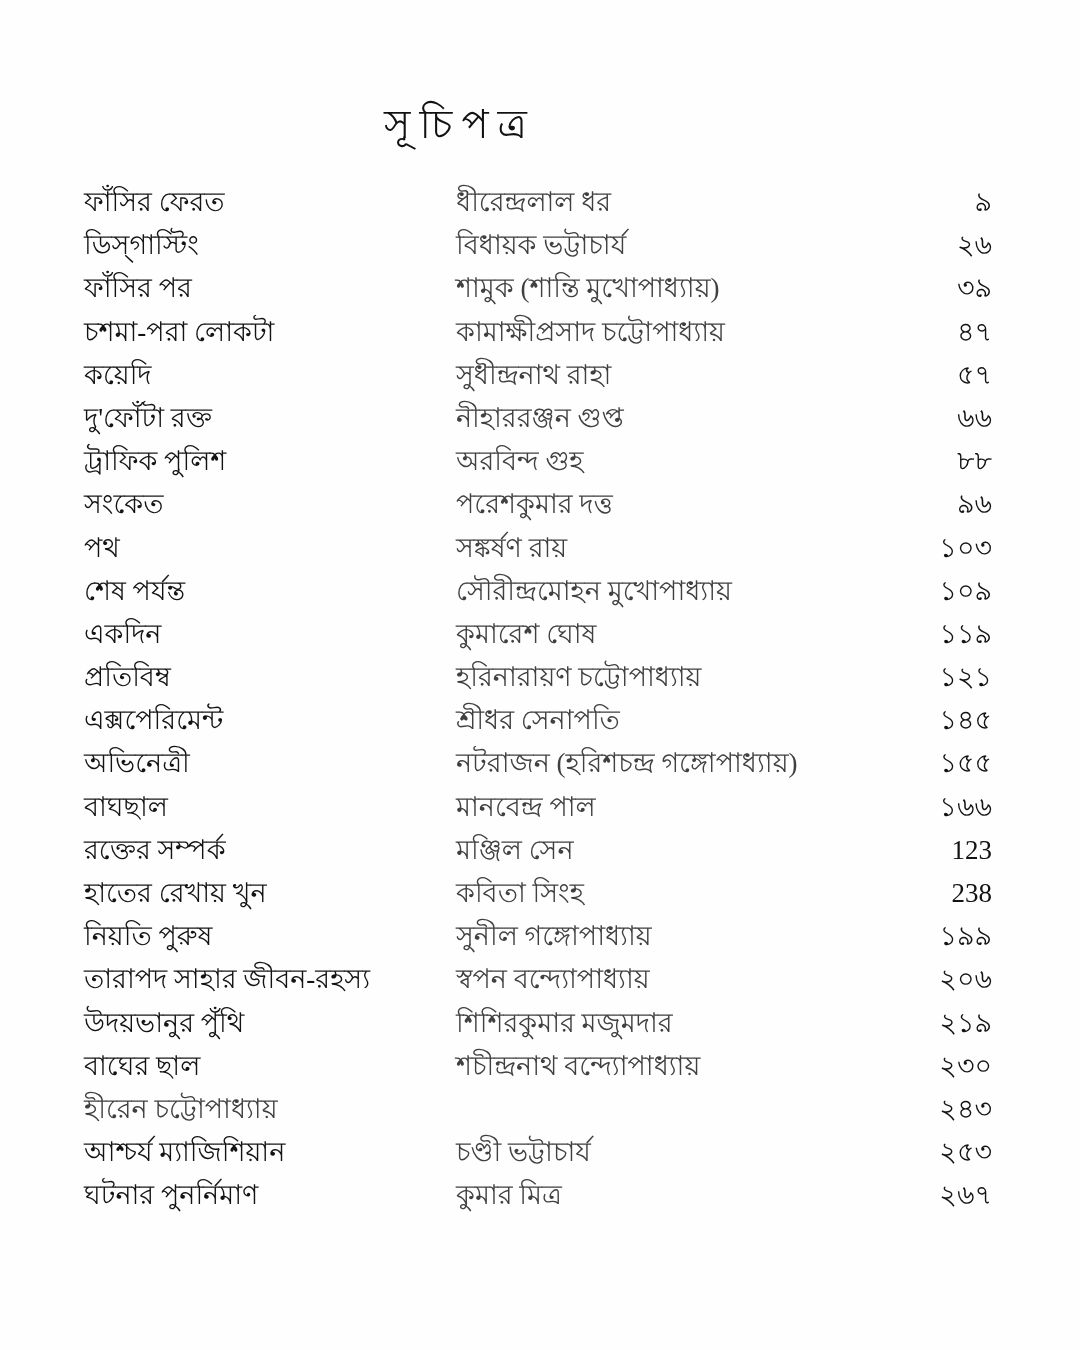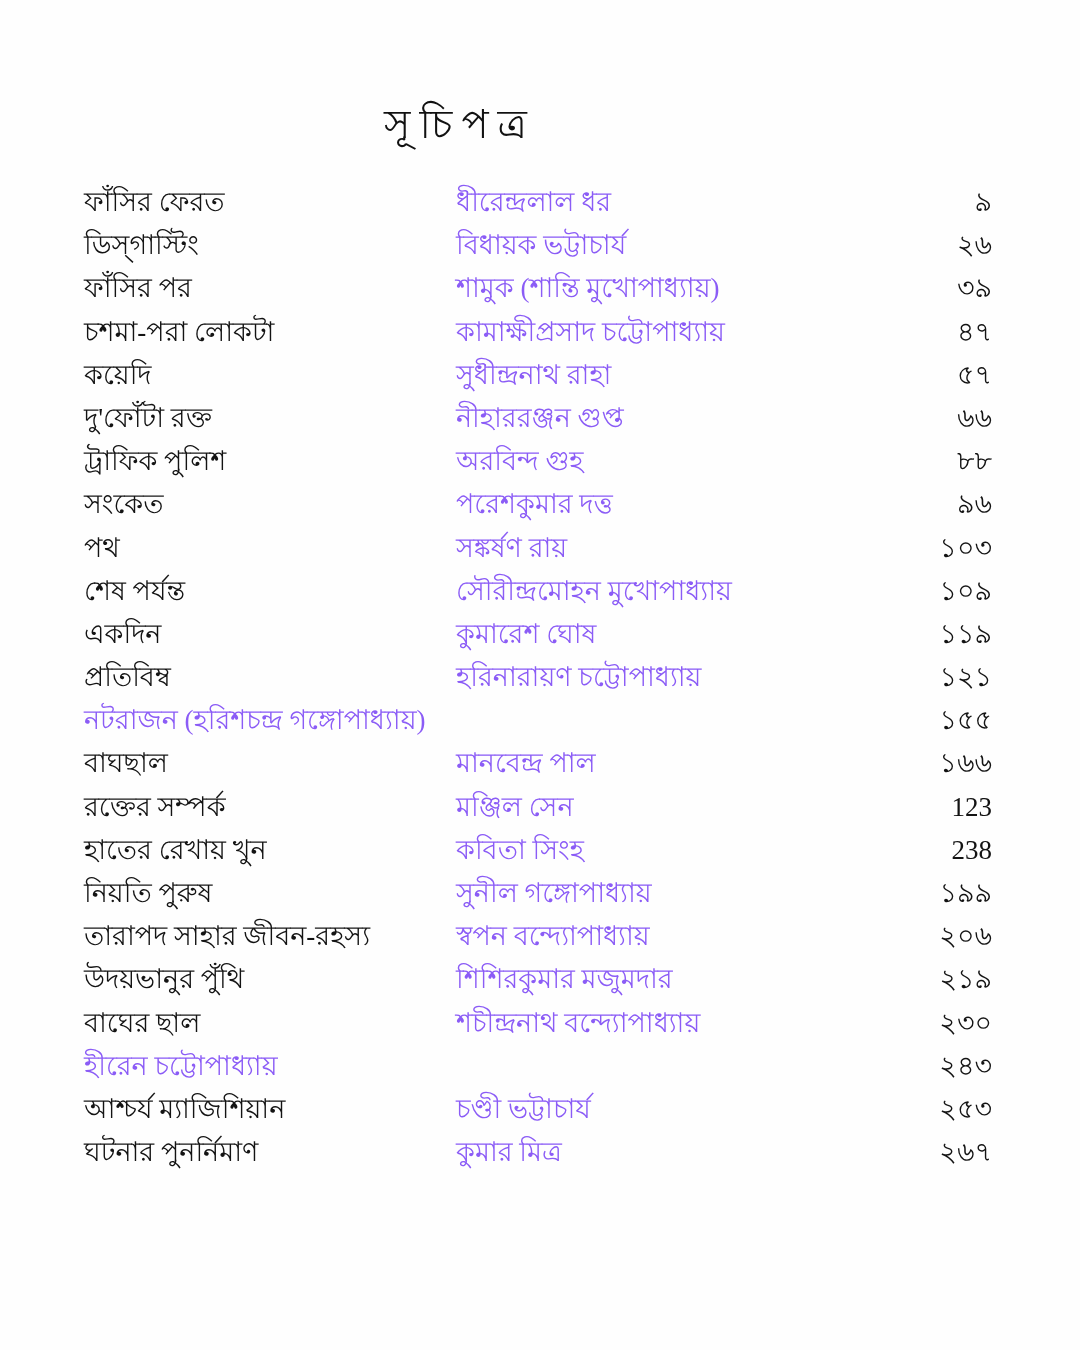--- a/index.html
+++ b/index.html
@@ -56,21 +56,21 @@
     font-size: 27px;
     line-height: 1.25;
     white-space: nowrap;
     color: #131313;
   }
   .cell-author {
     flex: 1 1 auto;
     font-size: 27px;
     line-height: 1.25;
     white-space: nowrap;
-    color: #8b5cf6;
+    color: #404040;
   }
   .cell-page {
     flex: 0 0 96px;
     width: 96px;
     text-align: right;
     font-size: 27px;
     line-height: 1.25;
     white-space: nowrap;
     color: #131313;
   }
@@ -138,20 +138,26 @@
         <div class="cell-title">একদিন</div>
         <div class="cell-author">কুমারেশ ঘোষ</div>
         <div class="cell-page">১১৯</div>
       </div>
       <div class="toc-row">
         <div class="cell-title">প্রতিবিম্ব</div>
         <div class="cell-author">হরিনারায়ণ চট্টোপাধ্যায়</div>
         <div class="cell-page">১২১</div>
       </div>
       <div class="toc-row">
+        <div class="cell-title">এক্সপেরিমেন্ট</div>
+        <div class="cell-author">শ্রীধর সেনাপতি</div>
+        <div class="cell-page">১৪৫</div>
+      </div>
+      <div class="toc-row">
+        <div class="cell-title">অভিনেত্রী</div>
         <div class="cell-author">নটরাজন (হরিশচন্দ্র গঙ্গোপাধ্যায়)</div>
         <div class="cell-page">১৫৫</div>
       </div>
       <div class="toc-row">
         <div class="cell-title">বাঘছাল</div>
         <div class="cell-author">মানবেন্দ্র পাল</div>
         <div class="cell-page">১৬৬</div>
       </div>
       <div class="toc-row">
         <div class="cell-title">রক্তের সম্পর্ক</div>

